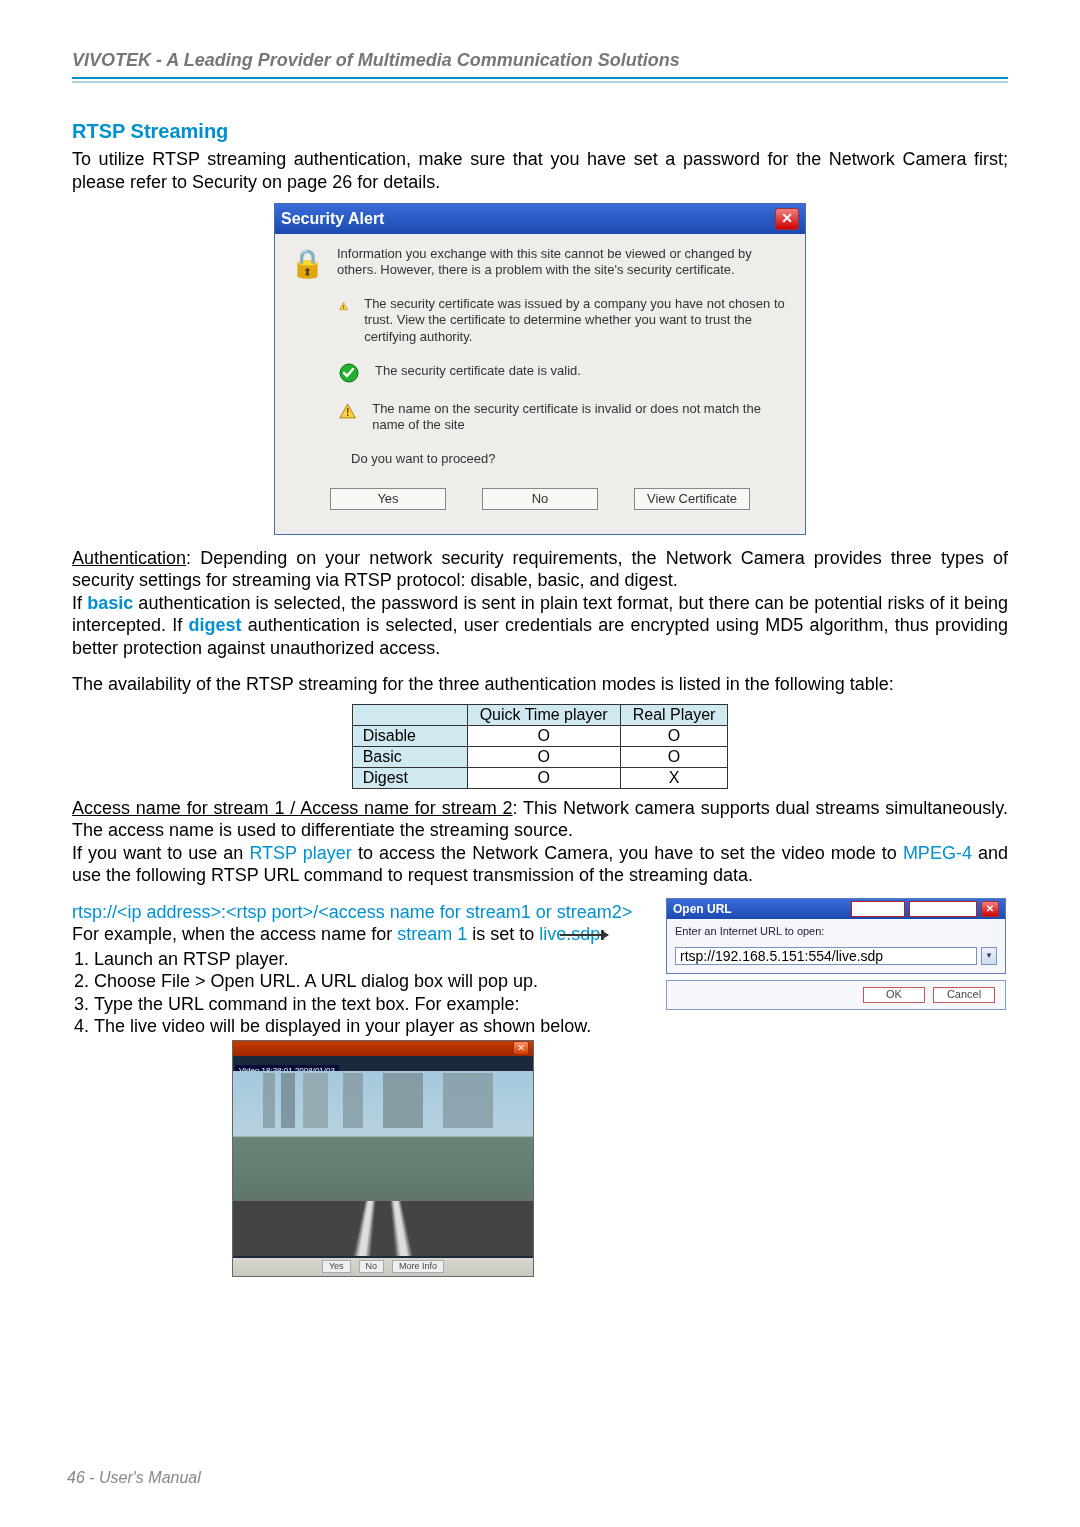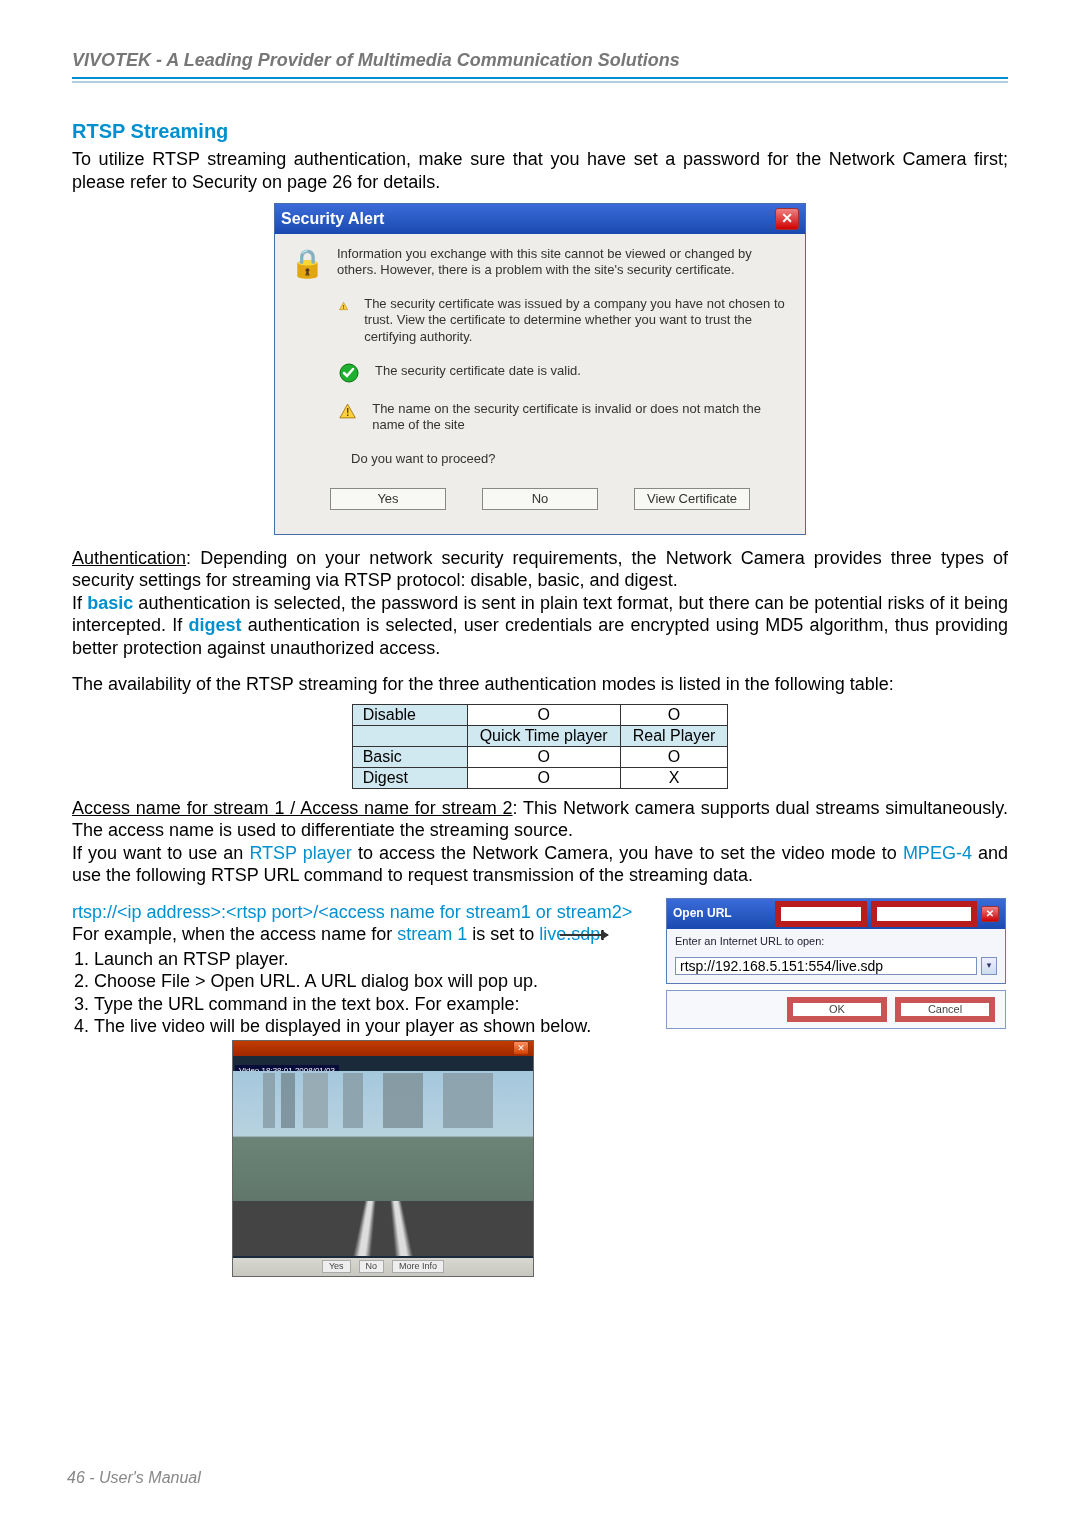--- a/index.html
+++ b/index.html
@@ -161,22 +161,22 @@
   .mini-input {
     flex: 1;
     height: 16px;
     border: 1px solid #7a92bd;
     padding: 0 4px;
     font-size: 14px;
     background: #fff;
   }
   .mini-btn {
     min-width: 48px;
-    padding: 0 20px;
-    border: 6px solid #b91c1c;
+    padding: 0 6px;
+    border: 1px solid #b91c1c;
     background: #fff;
     font-size: 11px;
     text-align: center;
   }
   .mini-close {
     width: 16px; height: 14px;
     background: linear-gradient(#f08080,#d00000);
     border: 1px solid #a03030;
     color: #fff;
     font-weight: bold;
@@ -347,28 +347,28 @@
     <div class="justify">
       <span>If </span><span class="bluebold">basic</span><span> authentication is selected, the password is sent in plain text format, but there can be potential risks of it being intercepted. If </span><span class="bluebold">digest</span><span> authentication is selected, user credentials are encrypted using MD5 algorithm, thus providing better protection against unauthorized access.</span>
     </div>
 
     <div style="height:14px"></div>
     <div class="justify">The availability of the RTSP streaming for the three authentication modes is listed in the following table:</div>
 
     <table class="auth">
       <tbody>
           <tr>
+        <td class="corner"></td>
+        <th class="hdr">Quick Time player</th>
+        <th class="hdr">Real Player</th>
+      </tr>
+      <tr>
         <td class="rowh">Disable</td>
         <td>O</td>
         <td>O</td>
-      </tr>
-      <tr>
-        <td class="corner"></td>
-        <th class="hdr">Quick Time player</th>
-        <th class="hdr">Real Player</th>
       </tr>
       <tr>
         <td class="rowh">Basic</td>
         <td>O</td>
         <td>O</td>
       </tr>
       <tr>
         <td class="rowh">Digest</td>
         <td>O</td>
         <td>X</td>

